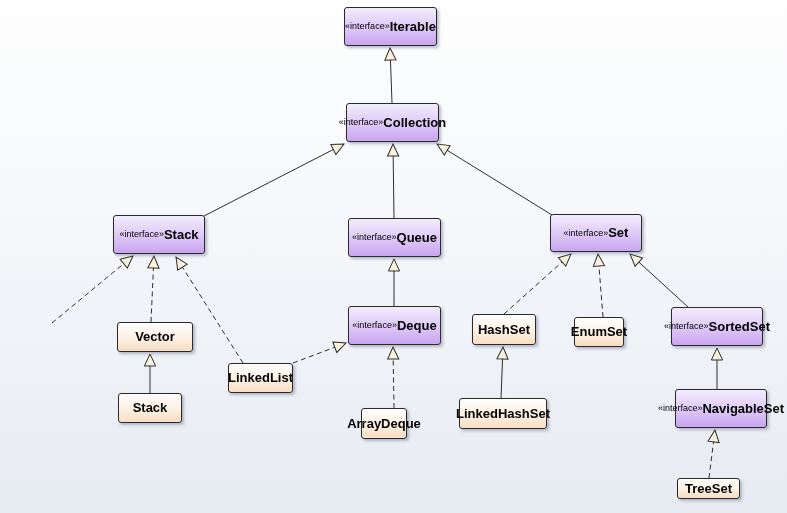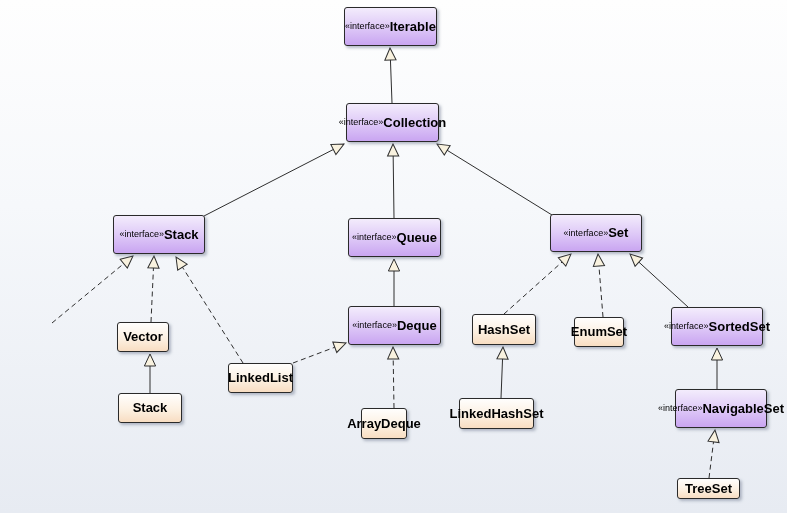--- a/index.html
+++ b/index.html
@@ -82,37 +82,37 @@
       <div class="nm">Deque</div>
     </div>
     <div class="node interface" style="left: 671px; top: 307px; width: 92px; height: 39px;">
       <div class="stereo">«interface»</div>
       <div class="nm">SortedSet</div>
     </div>
     <div class="node interface" style="left: 675px; top: 389px; width: 92px; height: 39px;">
       <div class="stereo">«interface»</div>
       <div class="nm">NavigableSet</div>
     </div>
-    <div class="node class" style="left: 117px; top: 322px; width: 52px; height: 30px;">
+    <div class="node class" style="left: 117px; top: 322px; width: 76px; height: 30px;">
       <div class="nm">Vector</div>
     </div>
     <div class="node class" style="left: 118px; top: 393px; width: 64px; height: 30px;">
       <div class="nm">Stack</div>
     </div>
     <div class="node class" style="left: 228px; top: 363px; width: 65px; height: 30px;">
       <div class="nm">LinkedList</div>
     </div>
     <div class="node class" style="left: 361px; top: 408px; width: 46px; height: 31px;">
       <div class="nm">ArrayDeque</div>
     </div>
     <div class="node class" style="left: 472px; top: 314px; width: 64px; height: 31px;">
       <div class="nm">HashSet</div>
     </div>
     <div class="node class" style="left: 574px; top: 317px; width: 50px; height: 30px;">
       <div class="nm">EnumSet</div>
     </div>
-    <div class="node class" style="left: 459px; top: 398px; width: 75px; height: 31px;">
+    <div class="node class" style="left: 459px; top: 398px; width: 88px; height: 31px;">
       <div class="nm">LinkedHashSet</div>
     </div>
     <div class="node class" style="left: 677px; top: 478px; width: 63px; height: 21px;">
       <div class="nm">TreeSet</div>
     </div>
   </div>
 
 </body></html>

